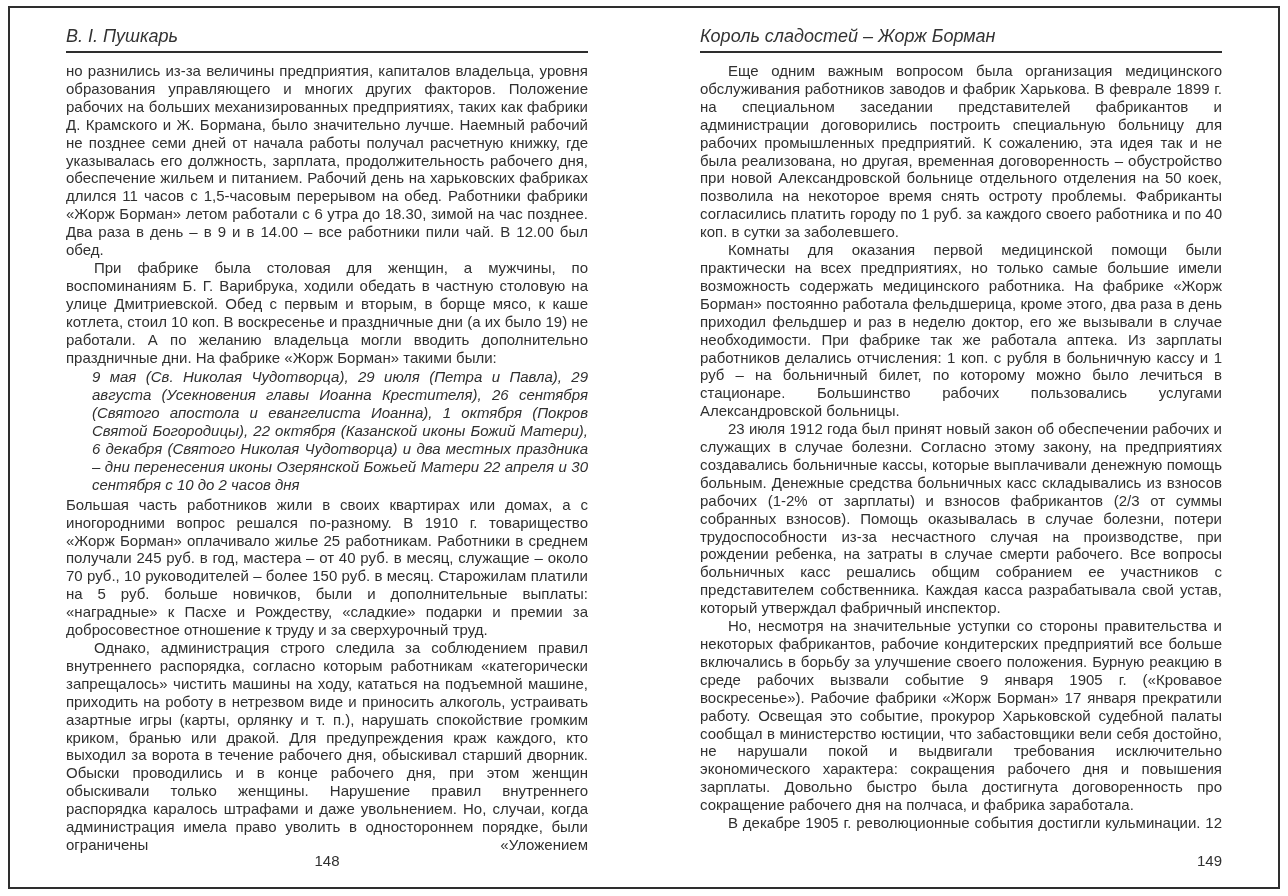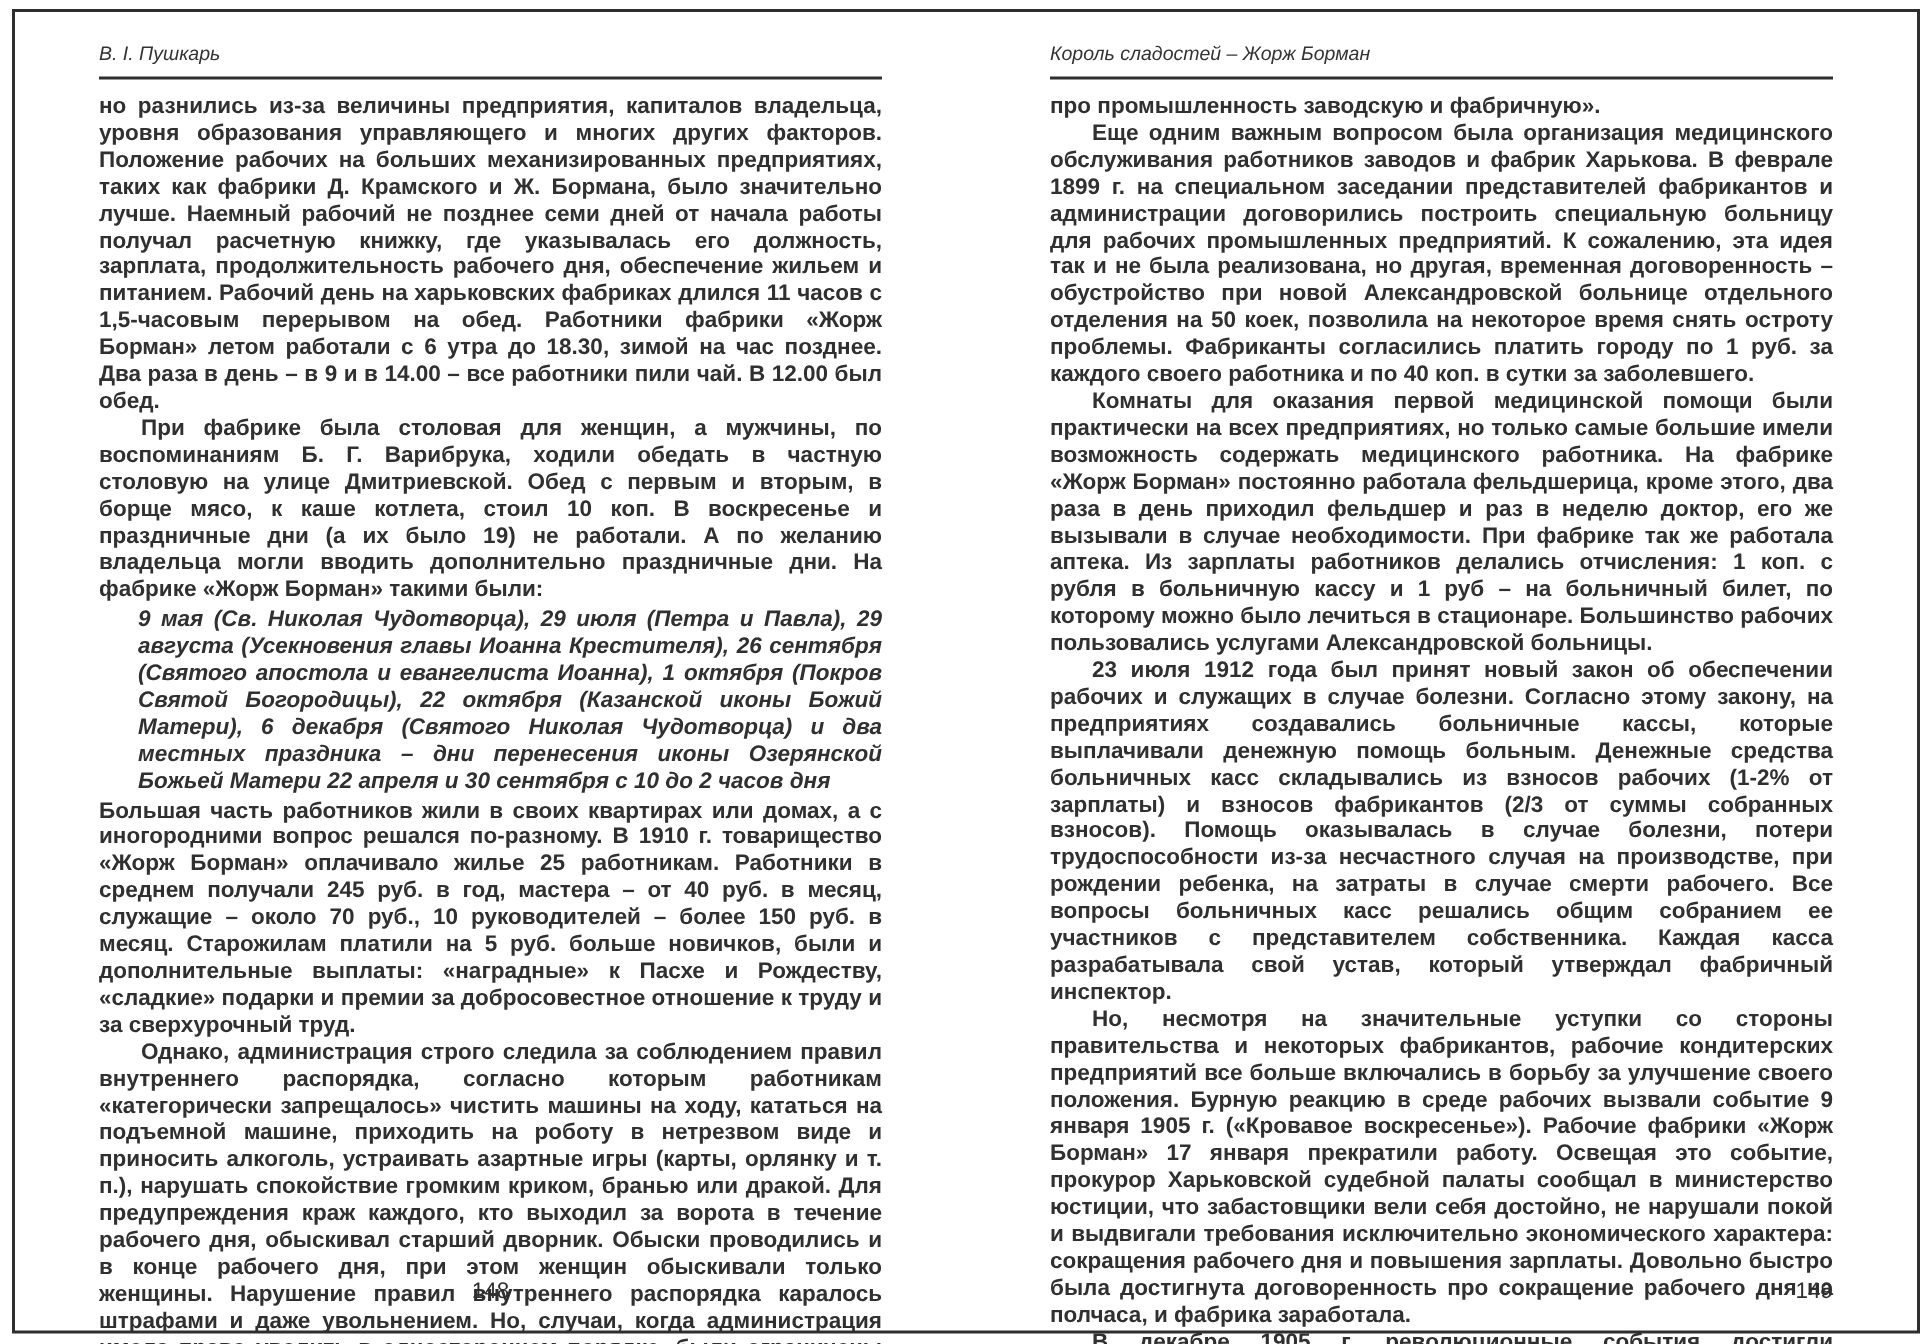--- a/index.html
+++ b/index.html
@@ -26,36 +26,36 @@
   }
   .page {
     position: absolute;
     top: 28px;
     width: 522px;
   }
   .page-left  { left: 66px; }
   .page-right { left: 700px; }
   .running-head {
     font-style: italic;
-    font-size: 13px;
+    font-size: 18px;
     line-height: 16px;
     color: #333333;
     padding-bottom: 7px;
     border-bottom: 2px solid #2e2e2e;
   }
   .running-head.align-right { }
   .body-text {
     margin-top: 9px;
     font-size: 15px;
     line-height: 17.9px;
     text-align: justify;
     hyphens: auto;
     -webkit-hyphens: auto;
   }
-  .body-text p { margin: 0; font-weight: bold; }
+  .body-text p { margin: 0; }
   .p-indent   { text-indent: 28px; }
   .p-noindent { text-indent: 0; }
   .p-quote {
     font-style: italic;
     padding-left: 26px;
     margin-top: 2px !important;
     margin-bottom: 2px !important;
   }
   .p-source {
     font-style: italic;
@@ -87,21 +87,20 @@
     <p class="p-quote">9 мая (Св. Николая Чудотворца), 29 июля (Петра и Павла), 29 августа (Усекновения главы Иоанна Крестителя), 26 сентября (Святого апостола и евангелиста Иоанна), 1 октября (Покров Святой Богородицы), 22 октября (Казанской иконы Божий Матери), 6 декабря (Святого Николая Чудотворца) и два местных праздника – дни перенесения иконы Озерянской Божьей Матери 22 апреля и 30 сентября с 10 до 2 часов дня</p>
     <p class="p-noindent">Большая часть работников жили в своих квартирах или домах, а с иногородними вопрос решался по-разному. В 1910 г. товарищество «Жорж Борман» оплачивало жилье 25 работникам. Работники в среднем получали 245 руб. в год, мастера – от 40 руб. в месяц, служащие – около 70 руб., 10 руководителей – более 150 руб. в месяц. Старожилам платили на 5 руб. больше новичков, были и дополнительные выплаты: «наградные» к Пасхе и Рождеству, «сладкие» подарки и премии за добросовестное отношение к труду и за сверхурочный труд.</p>
     <p class="p-indent force-justify">Однако, администрация строго следила за соблюдением правил внутреннего распорядка, согласно которым работникам «категорически запрещалось» чистить машины на ходу, кататься на подъемной машине, приходить на роботу в нетрезвом виде и приносить алкоголь, устраивать азартные игры (карты, орлянку и т. п.), нарушать спокойствие громким криком, бранью или дракой. Для предупреждения краж каждого, кто выходил за ворота в течение рабочего дня, обыскивал старший дворник. Обыски проводились и в конце рабочего дня, при этом женщин обыскивали только женщины. Нарушение правил внутреннего распорядка каралось штрафами и даже увольнением. Но, случаи, когда администрация имела право уволить в одностороннем порядке, были ограничены «Уложением</p>
   </div>
 </div>
 <div class="pagenum pagenum-left">148</div>
 
 <div class="page page-right">
   <div class="running-head align-right">Король сладостей – Жорж Борман</div>
   <div class="body-text">
-    <p class="p-noindent">про промышленность заводскую и фабричную».</p>
     <p class="p-indent">Еще одним важным вопросом была организация медицинского обслуживания работников заводов и фабрик Харькова. В феврале 1899 г. на специальном заседании представителей фабрикантов и администрации договорились построить специальную больницу для рабочих промышленных предприятий. К сожалению, эта идея так и не была реализована, но другая, временная договоренность – обустройство при новой Александровской больнице отдельного отделения на 50 коек, позволила на некоторое время снять остроту проблемы. Фабриканты согласились платить городу по 1 руб. за каждого своего работника и по 40 коп. в сутки за заболевшего.</p>
     <p class="p-indent">Комнаты для оказания первой медицинской помощи были практически на всех предприятиях, но только самые большие имели возможность содержать медицинского работника. На фабрике «Жорж Борман» постоянно работала фельдшерица, кроме этого, два раза в день приходил фельдшер и раз в неделю доктор, его же вызывали в случае необходимости. При фабрике так же работала аптека. Из зарплаты работников делались отчисления: 1 коп. с рубля в больничную кассу и 1 руб – на больничный билет, по которому можно было лечиться в стационаре. Большинство рабочих пользовались услугами Александровской больницы.</p>
     <p class="p-indent">23 июля 1912 года был принят новый закон об обеспечении рабочих и служащих в случае болезни. Согласно этому закону, на предприятиях создавались больничные кассы, которые выплачивали денежную помощь больным. Денежные средства больничных касс складывались из взносов рабочих (1-2% от зарплаты) и взносов фабрикантов (2/3 от суммы собранных взносов). Помощь оказывалась в случае болезни, потери трудоспособности из-за несчастного случая на производстве, при рождении ребенка, на затраты в случае смерти рабочего. Все вопросы больничных касс решались общим собранием ее участников с представителем собственника. Каждая касса разрабатывала свой устав, который утверждал фабричный инспектор.</p>
     <p class="p-indent">Но, несмотря на значительные уступки со стороны правительства и некоторых фабрикантов, рабочие кондитерских предприятий все больше включались в борьбу за улучшение своего положения. Бурную реакцию в среде рабочих вызвали событие 9 января 1905 г. («Кровавое воскресенье»). Рабочие фабрики «Жорж Борман» 17 января прекратили работу. Освещая это событие, прокурор Харьковской судебной палаты сообщал в министерство юстиции, что забастовщики вели себя достойно, не нарушали покой и выдвигали требования исключительно экономического характера: сокращения рабочего дня и повышения зарплаты. Довольно быстро была достигнута договоренность про сокращение рабочего дня на полчаса, и фабрика заработала.</p>
     <p class="p-indent force-justify">В декабре 1905 г. революционные события достигли кульминации. 12</p>
   </div>
 </div>
 <div class="pagenum pagenum-right">149</div>
 
 </body></html>

